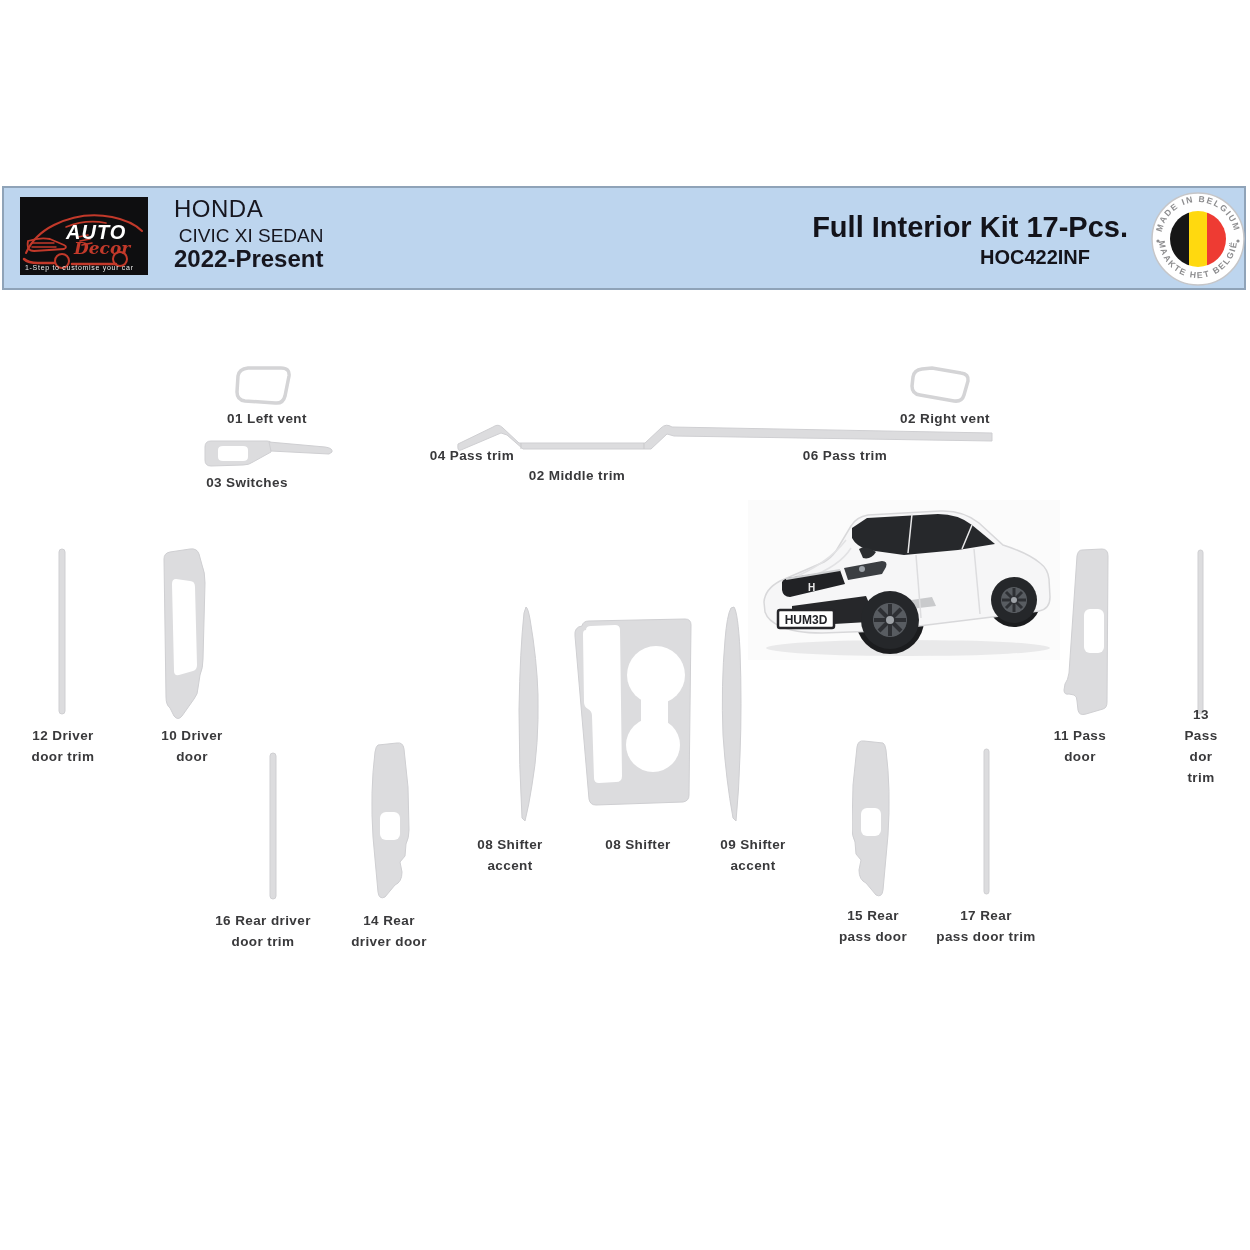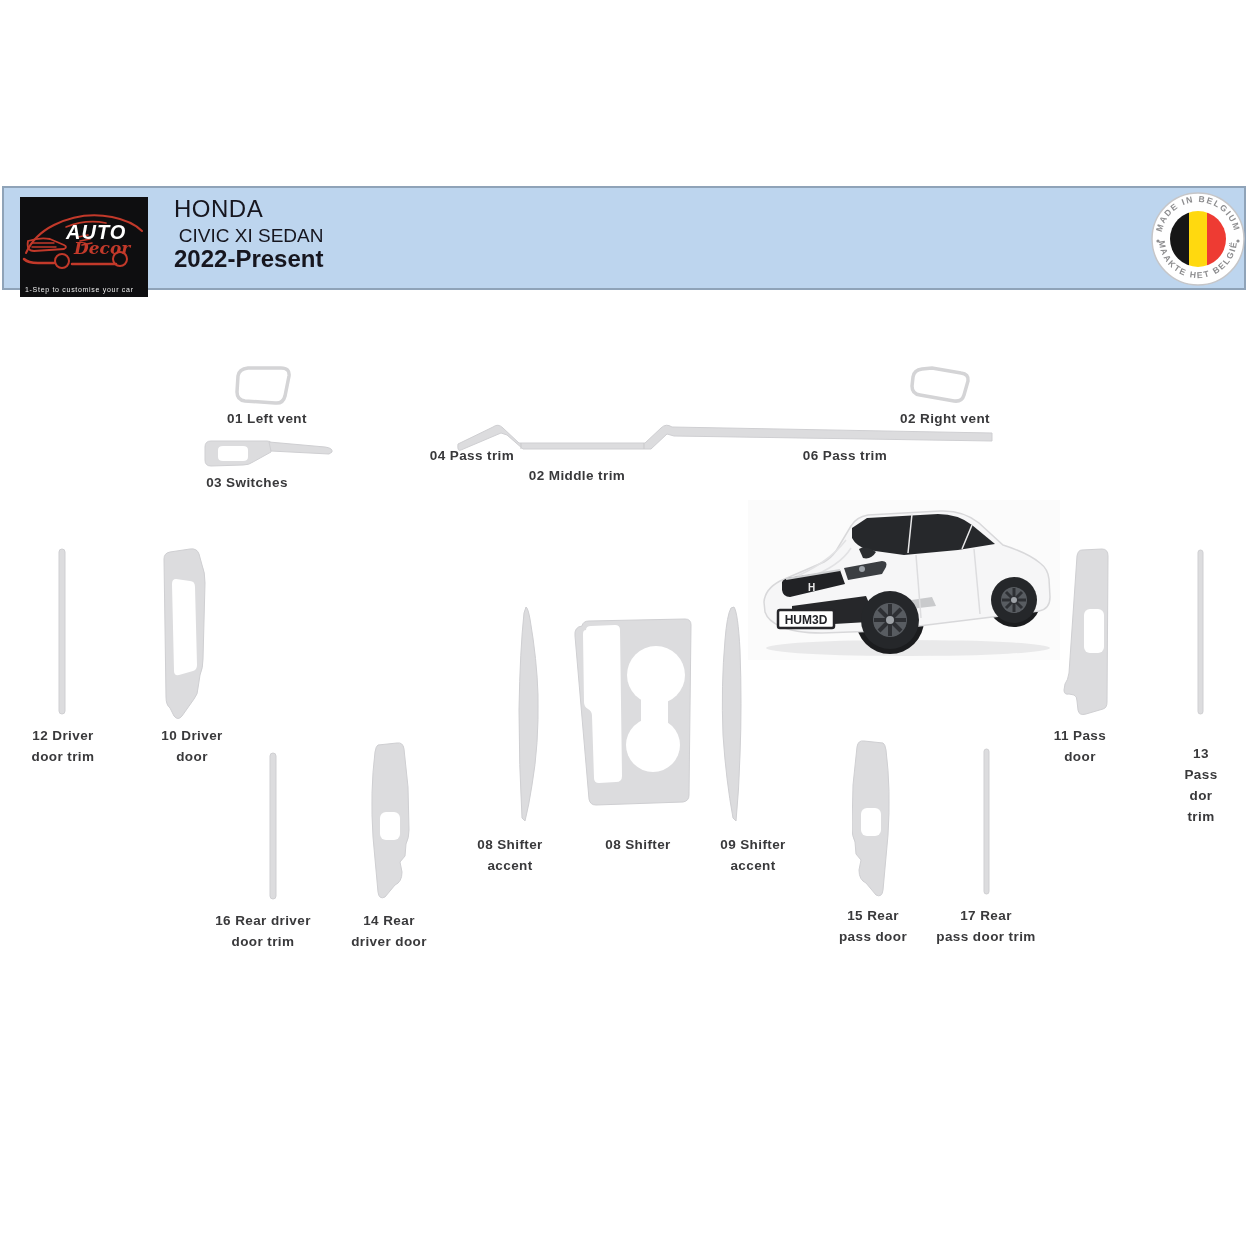--- a/index.html
+++ b/index.html
@@ -2,21 +2,21 @@
 <html><head>
 <meta charset="utf-8">
 <style>
   html,body{margin:0;padding:0;background:#fff;}
   .page{position:relative;width:1250px;height:1250px;background:#ffffff;
         font-family:"Liberation Sans",sans-serif;overflow:hidden;}
 
   
   .header{position:absolute;left:2px;top:186px;width:1240px;height:100px;
           background:#bdd5ee;border:2px solid #8fa3b8;}
-  .logo{position:absolute;left:16px;top:9px;width:128px;height:100px;background:#0e0e10;overflow:hidden;}
+  .logo{position:absolute;left:16px;top:9px;width:128px;height:78px;background:#0e0e10;overflow:hidden;}
   .logo svg{position:absolute;left:0;top:0;}
   .logo-auto{position:absolute;left:46px;top:24px;font-size:20px;font-weight:bold;font-style:italic;
              color:#ffffff;letter-spacing:1px;}
   .logo-decor{position:absolute;left:54px;top:41px;font-family:"DejaVu Serif",serif;font-style:italic;
               font-weight:bold;font-size:17px;color:#c2392a;}
   .logo-tagline{position:absolute;left:5px;bottom:4px;font-size:7px;color:#ececec;
                 letter-spacing:0.7px;white-space:nowrap;}
   .title-block{position:absolute;left:170px;top:8px;color:#16161f;line-height:1.12;}
   .make{font-size:24px;font-weight:500;letter-spacing:0.5px;}
   .model{font-size:19px;font-weight:400;margin-top:2px;text-align:right;}
@@ -61,20 +61,24 @@
       <div class="logo-decor">Decor</div>
       <div class="logo-tagline">1-Step to customise your car</div>
     </div>
 
     <div class="title-block">
       <div class="make">HONDA</div>
       <div class="model">CIVIC XI SEDAN</div>
       <div class="years">2022-Present</div>
     </div>
 
+    <div class="kit-block">
+      <div class="kit-title">Full Interior Kit 17-Pcs.</div>
+      <div class="kit-sku">HOC422INF</div>
+    </div>
 
     <div class="badge">
       <svg width="96" height="96" viewBox="-48 -48 96 96">
         <circle r="46" fill="#ffffff" stroke="#c6c6c8" stroke-width="1.5"></circle>
         <defs>
           <path id="arcTop" d="M -37,0 A 37,37 0 0 1 37,0"></path>
           <path id="arcBot" d="M -39,0 A 39,39 0 0 0 39,0"></path>
           <clipPath id="flagClip">
               <circle r="28"></circle>
             </clipPath>
@@ -224,21 +228,21 @@
   <div class="lbl" style="left:510px;top:835px">08 Shifter
 accent</div>
   <div class="lbl" style="left:753px;top:835px">09 Shifter
 accent</div>
   <div class="lbl" style="left:192px;top:726px">10 Driver
 door</div>
   <div class="lbl" style="left:1080px;top:726px">11 Pass
 door</div>
   <div class="lbl" style="left:63px;top:726px">12 Driver
 door trim</div>
-  <div class="lbl" style="left:1201px;top:744px">13 Pass
+  <div class="lbl" style="left:1201px;top:705px">13 Pass
 dor trim</div>
   <div class="lbl" style="left:389px;top:911px">14 Rear
 driver door</div>
   <div class="lbl" style="left:873px;top:906px">15 Rear
 pass door</div>
   <div class="lbl" style="left:263px;top:911px">16 Rear driver
 door trim</div>
   <div class="lbl" style="left:986px;top:906px">17 Rear
 pass door trim</div>
 

